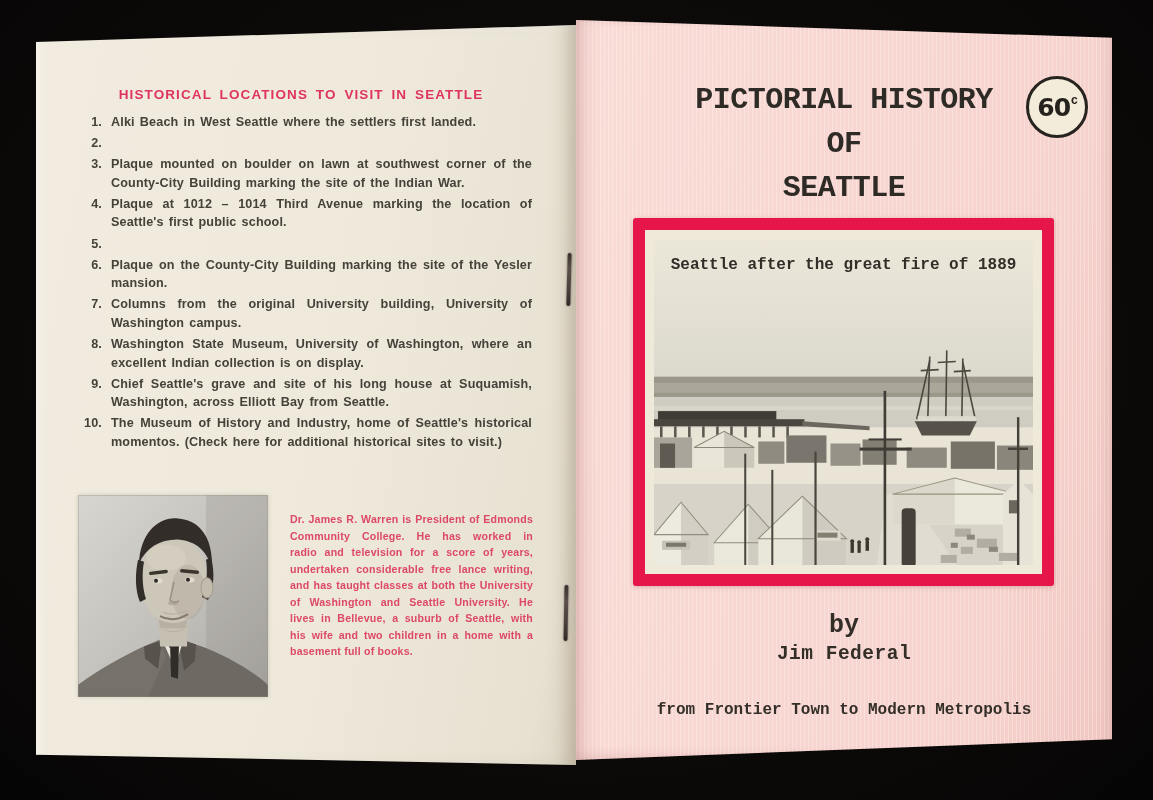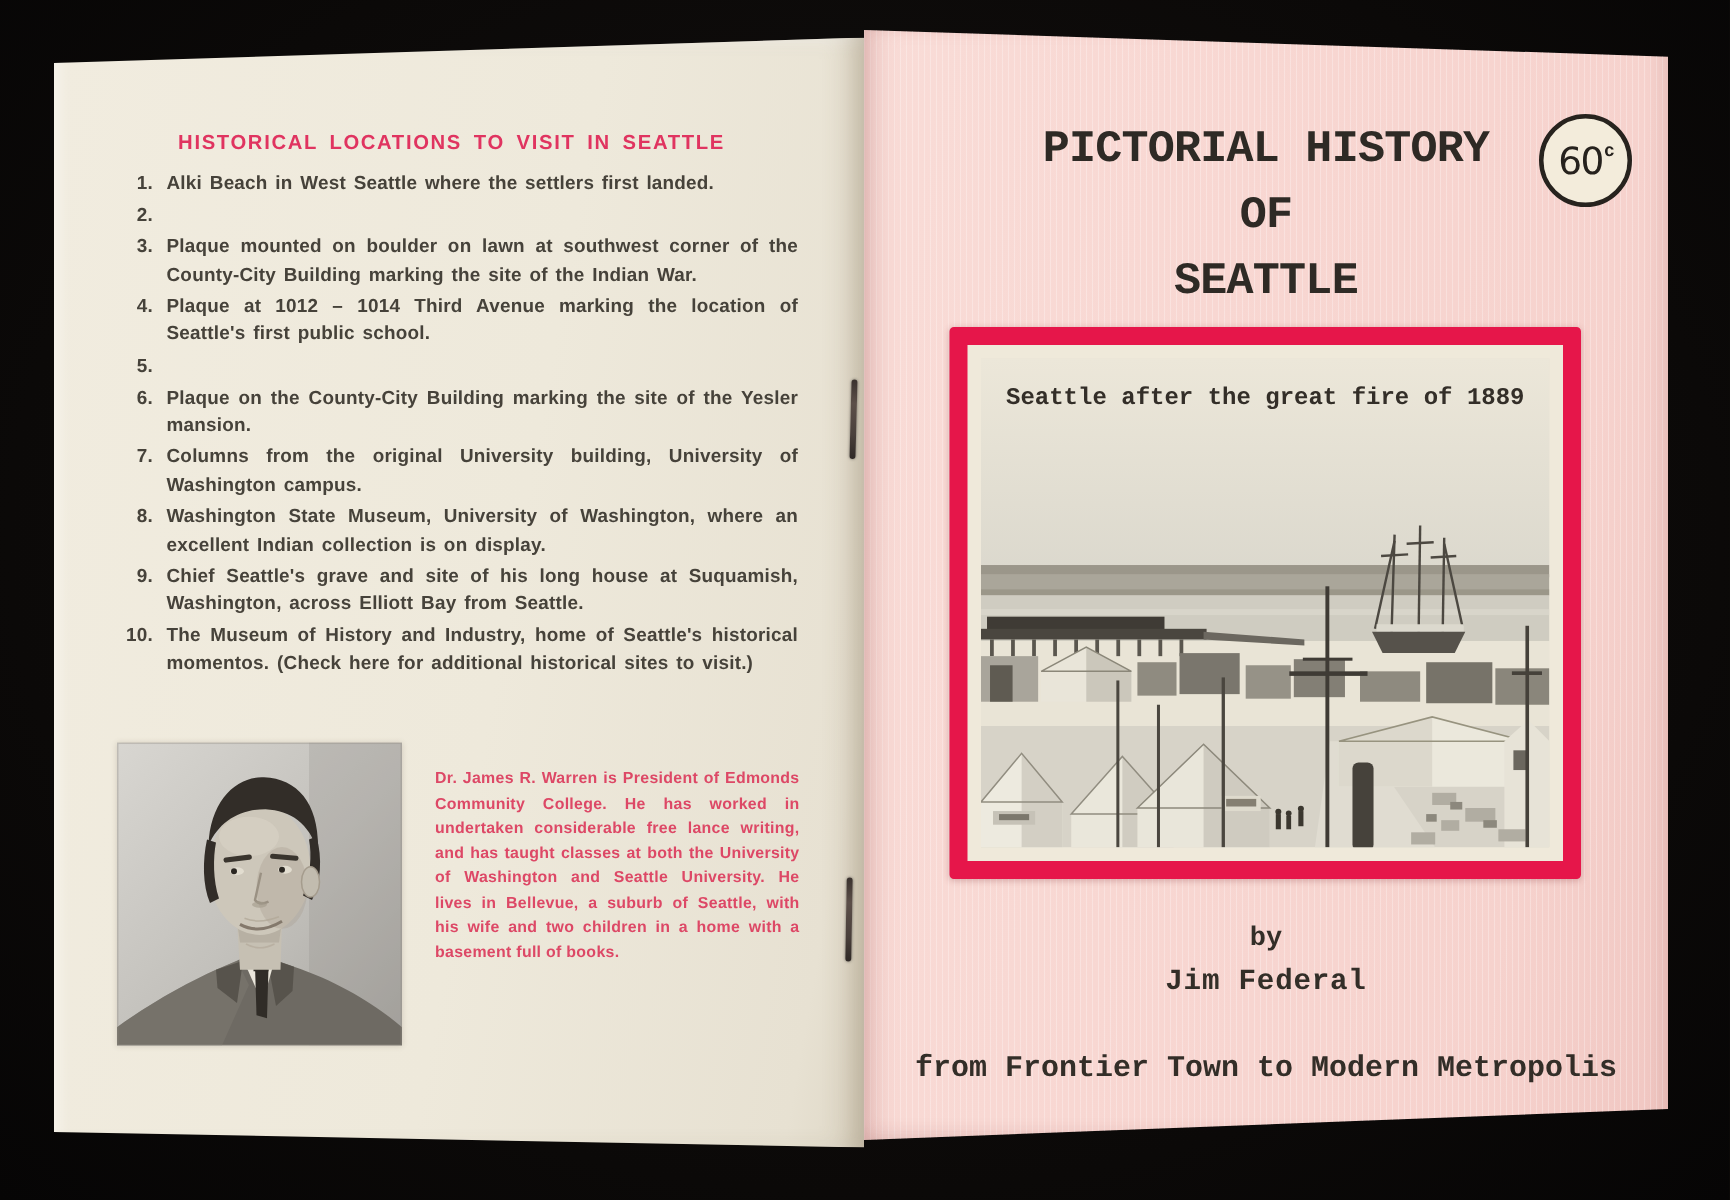--- a/index.html
+++ b/index.html
@@ -35,35 +35,35 @@
       repeating-linear-gradient(90deg, rgba(255,255,255,.28) 0 1px, rgba(255,255,255,0) 1px 4px),
       linear-gradient(100deg,#f9dcd7 0%,#f8d7d2 40%,#f6d2cd 80%,#f0c6c1 100%);
     clip-path:polygon(0 0,100% 2.4%,100% 97.2%,0 100%);
     box-shadow:inset 14px 0 20px -12px rgba(150,70,70,.35), inset -4px -4px 12px rgba(120,60,60,.12);}
   .cover-title{position:absolute;top:58px;left:0;width:100%;text-align:center;
     color:#2e2a25;font-family:"Liberation Mono",monospace;font-weight:bold;
     font-size:30px;letter-spacing:-0.5px;line-height:44px;}
   .price-badge{position:absolute;left:450px;top:56px;width:62px;height:62px;border-radius:50%;
     background:#f3ecdb;border:3.5px solid #27231e;box-sizing:border-box;
     display:flex;align-items:center;justify-content:center;color:#26221d;}
-  .price-badge .amt{font-size:25px;font-weight:normal;font-family:"DejaVu Sans",sans-serif;letter-spacing:-1px;}
+  .price-badge .amt{font-size:25px;font-weight:bold;font-family:"DejaVu Sans",sans-serif;letter-spacing:-1px;}
   .price-badge .unit{font-size:12px;font-weight:bold;vertical-align:top;position:relative;top:-7px;left:1px;}
   .photo-frame{position:absolute;left:57px;top:198px;width:421px;height:368px;box-sizing:border-box;
     border:12px solid #e6164a;border-radius:3px;background:#efe9da;padding:9px;
     box-shadow:0 1px 4px rgba(120,30,40,.25);}
   .photo-stage{position:relative;width:100%;height:100%;background:#e9e4d6;overflow:hidden;}
   .photo-stage svg{position:absolute;inset:0;width:100%;height:100%;}
   .photo-caption{position:absolute;top:17px;left:0;width:100%;text-align:center;
     color:#332e28;font-family:"Liberation Mono",monospace;font-weight:bold;font-size:16px;letter-spacing:0;}
   .byline{position:absolute;top:593px;left:0;width:100%;text-align:center;
     color:#332e28;font-family:"Liberation Mono",monospace;font-weight:bold;}
-  .by-label{font-size:18px;line-height:26px;}
+  .by-label{font-size:25px;line-height:26px;}
   .author{font-size:19.5px;line-height:30px;letter-spacing:.5px;}
   .tagline{position:absolute;top:681px;left:0;width:100%;text-align:center;
-    color:#332e28;font-family:"Liberation Mono",monospace;font-weight:bold;font-size:20px;letter-spacing:0;}
+    color:#332e28;font-family:"Liberation Mono",monospace;font-weight:bold;font-size:16px;letter-spacing:0;}
   
   .staple{position:absolute;width:4px;border-radius:2px;
     background:linear-gradient(180deg,#3a322e,#5c4f49 30%,#4a403b 70%,#2f2926);
     box-shadow:0 0 2px rgba(0,0,0,.5);}
   .staple-top{left:567px;top:253px;height:53px;transform:rotate(1.5deg);}
   .staple-bottom{left:564px;top:585px;height:56px;transform:rotate(1deg);}
 </style>
 </head>
 <body>
 
@@ -161,20 +161,21 @@
           <path d="M85,116 Q95,120 108,115" fill="none" stroke="#b2a998" stroke-width="1" opacity=".8"></path>
           <path d="M86,133 Q95,138 105,133" fill="none" stroke="#b3aa9b" stroke-width="1" opacity=".7"></path>
 
           <rect x="0" y="0" width="190" height="200" fill="none" stroke="#8f8a80" stroke-width="2" opacity=".35"></rect>
         </svg>
       </div>
 
       <div class="bio">
         <div class="bio-line">Dr. James R. Warren is President of Edmonds</div>
         <div class="bio-line">Community College.  He has worked in</div>
+        <div class="bio-line">radio and television for a score of years,</div>
         <div class="bio-line">undertaken considerable free lance writing,</div>
         <div class="bio-line">and has taught classes at both the University</div>
         <div class="bio-line">of Washington and Seattle University.  He</div>
         <div class="bio-line">lives in Bellevue, a suburb of Seattle, with</div>
         <div class="bio-line">his wife and two children in a home with a</div>
         <div class="bio-line">basement full of books.</div>
       </div>
     </div>
   </div>
 

